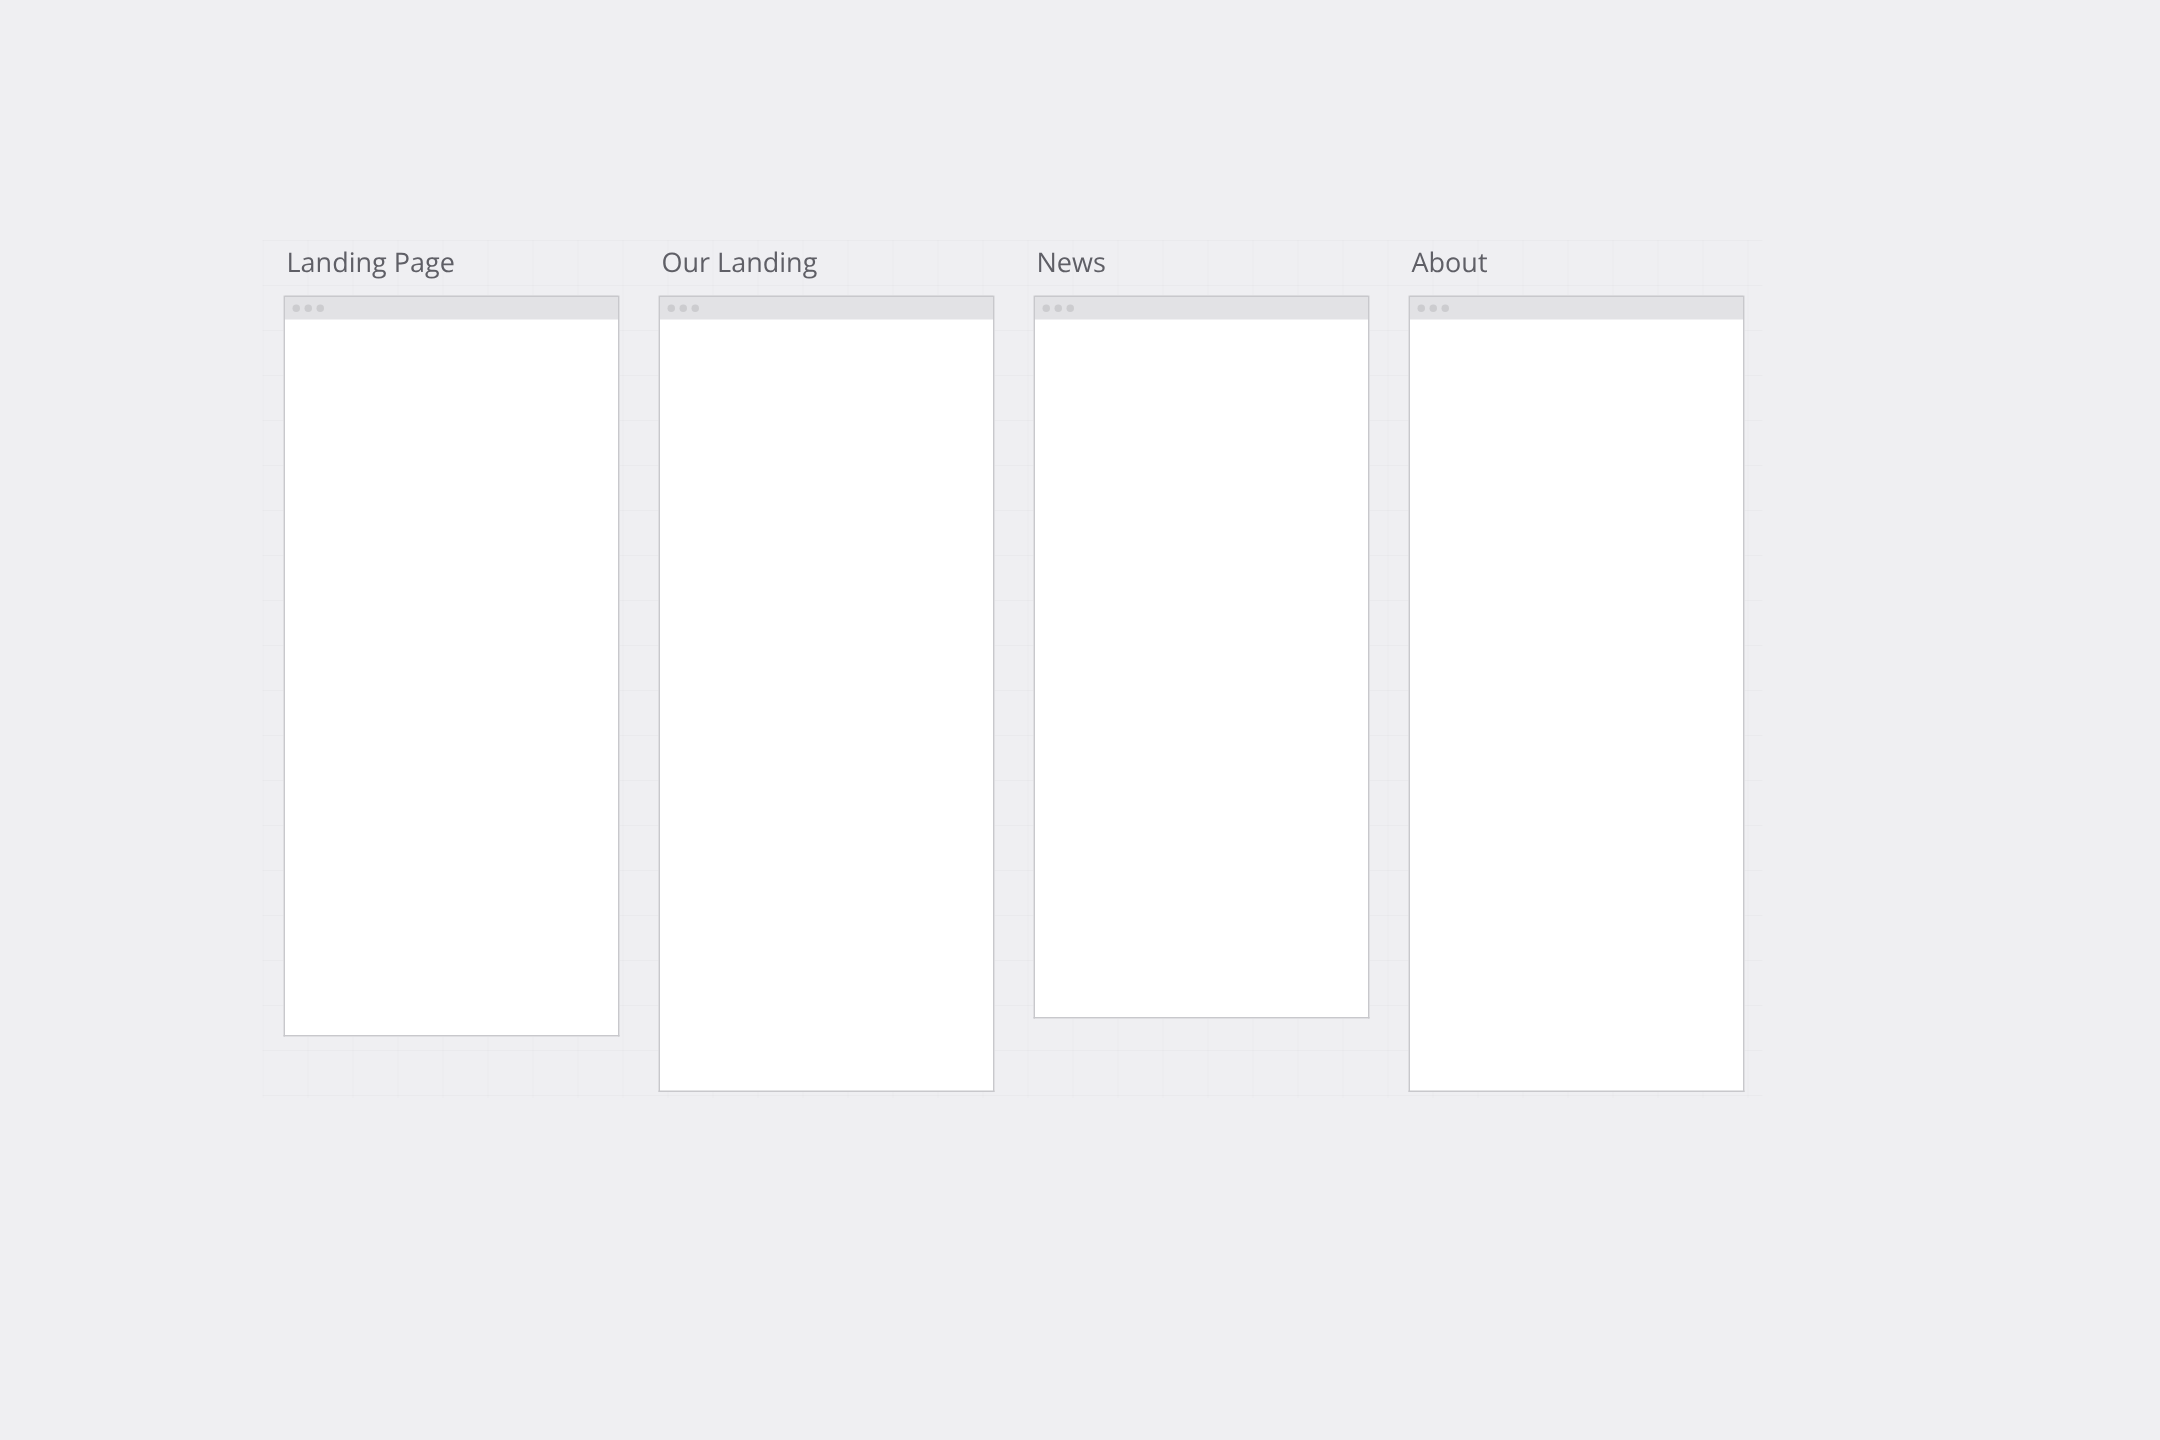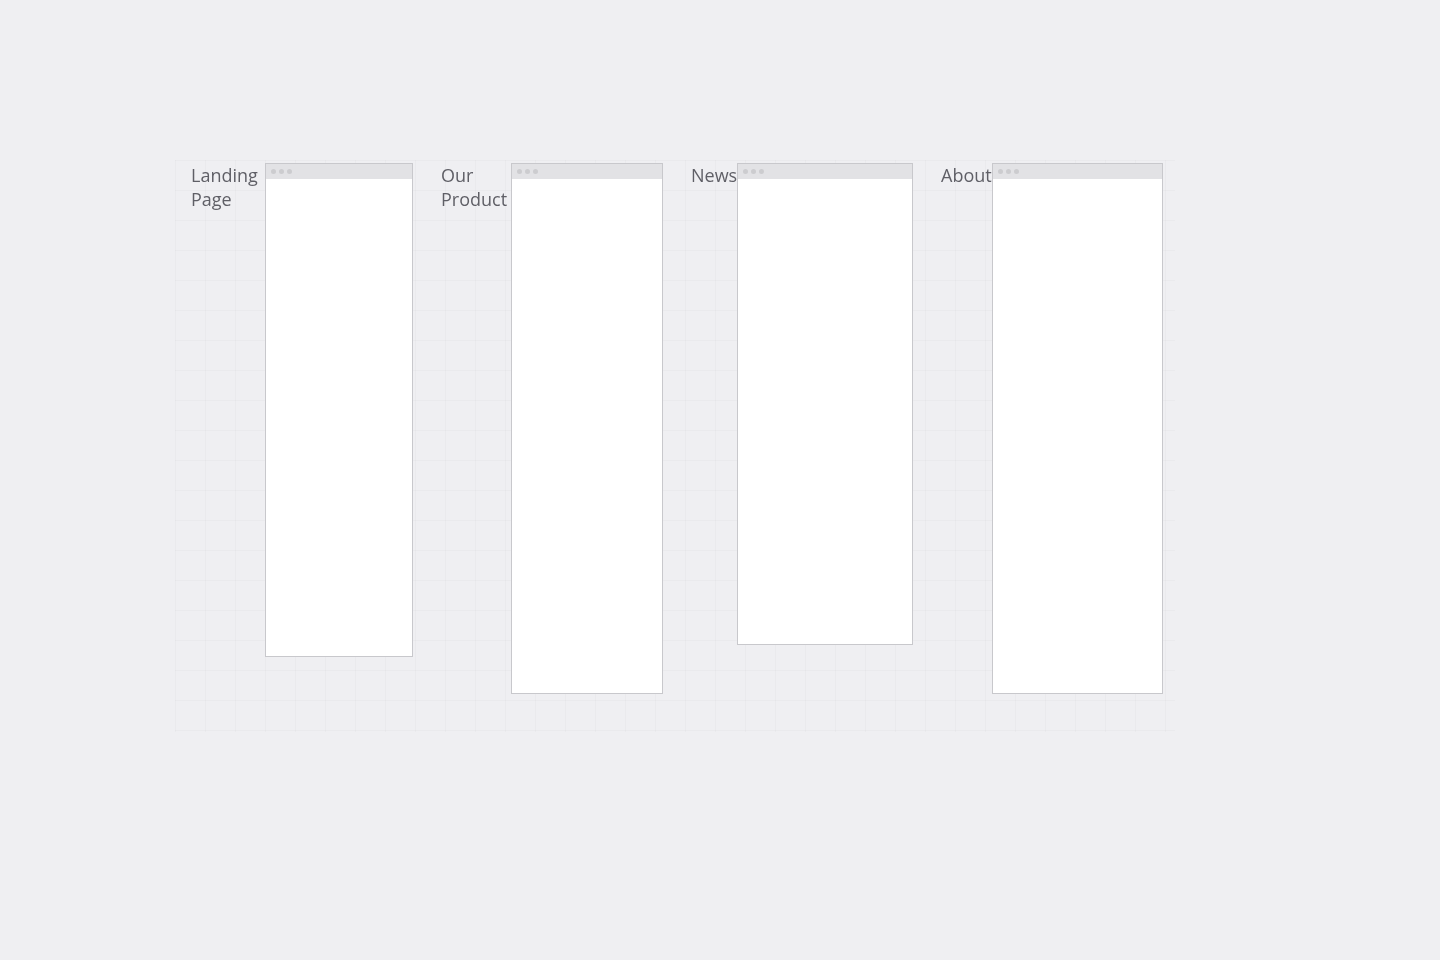--- a/index.html
+++ b/index.html
@@ -32,21 +32,21 @@
       position: absolute;
       left: 189px;
       top: 163px;
       display: flex;
       gap: 26px;
     }
     
     .page-column {
       width: 224px;
       display: flex;
-      flex-direction: row;
+      flex-direction: column;
     }
     
     .page-title {
       font-size: 18px;
       font-weight: 400;
       color: #5f5f66;
       margin-bottom: 10px;
       padding-left: 2px;
     }
     
@@ -96,21 +96,21 @@
       <div class="frame-titlebar">
         <span class="titlebar-dot"></span>
         <span class="titlebar-dot"></span>
         <span class="titlebar-dot"></span>
       </div>
       <div class="frame-body"></div>
     </div>
   </div>
 
   <div class="page-column">
-    <div class="page-title">Our Product</div>
+    <div class="page-title">Our Landing</div>
     <div class="page-frame h-531">
       <div class="frame-titlebar">
         <span class="titlebar-dot"></span>
         <span class="titlebar-dot"></span>
         <span class="titlebar-dot"></span>
       </div>
       <div class="frame-body"></div>
     </div>
   </div>
 

